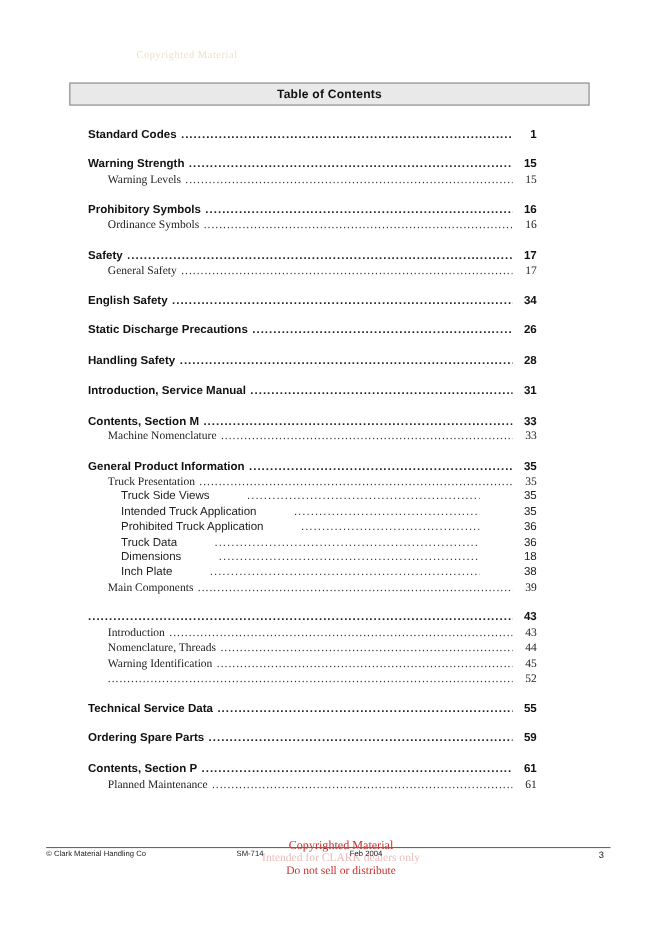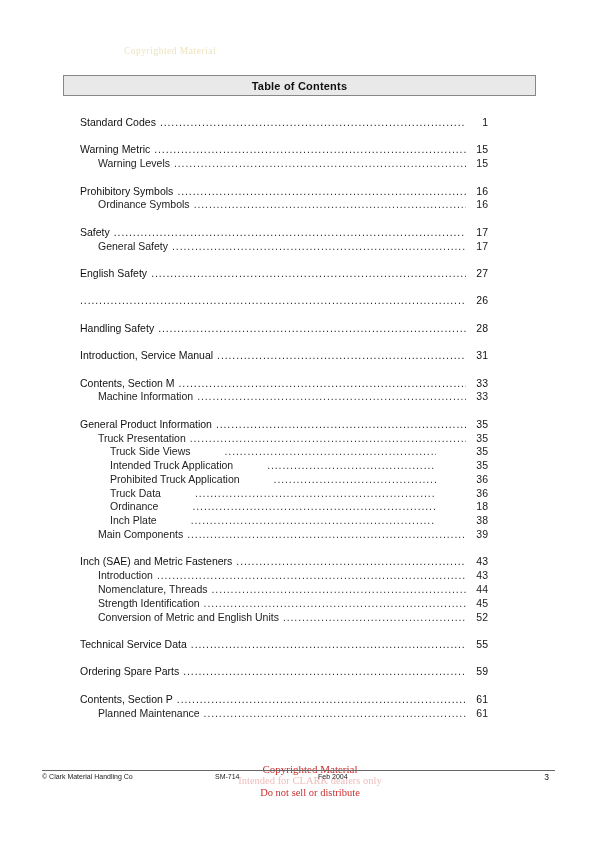--- a/index.html
+++ b/index.html
@@ -26,23 +26,23 @@
   }
   .toc-box .title{font-size:11px;font-weight:bold;color:#111;letter-spacing:.2px;}
 
   
   .toc-list{position:absolute;left:80px;top:116px;width:408px;}
   .toc-row{
     display:flex;align-items:baseline;
     height:13.8px;line-height:13.8px;font-size:10.5px;color:#222;
   }
   .toc-row.gap{margin-top:13.6px;}
-  .toc-row.lvl1{padding-left:18px;}
+  .toc-row.lvl1{padding-left:18px;font-family:Liberation Serif, serif;}
   .toc-row.lvl2{padding-left:30px;gap:30px;}
-  .toc-row.bold{font-weight:normal;color:#111;}
+  .toc-row.bold{font-weight:bold;color:#111;}
   .toc-label{white-space:nowrap;padding-right:4px;}
   .leader{
     flex:1;overflow:hidden;white-space:nowrap;
     letter-spacing:.9px;color:#333;padding-right:4px;
   }
   .toc-row.bold .leader{color:#222;}
   .toc-page{width:22px;text-align:right;white-space:nowrap;}
 
   
   .footer-rule{position:absolute;left:42px;top:770px;width:513px;height:1px;background:#666;z-index:3;}
@@ -74,21 +74,21 @@
     <span class="title">Table of Contents</span>
   </div>
 
   <div class="toc-list">
       <div class="toc-row lvl0 bold">
         <span class="toc-label">Standard Codes</span>
         <span class="leader">....................................................................................................................................................................................................................................................................</span>
         <span class="toc-page">1</span>
       </div>
       <div class="toc-row lvl0 bold gap">
-        <span class="toc-label">Warning Metric</span>
+        <span class="toc-label">Warning Strength</span>
         <span class="leader">....................................................................................................................................................................................................................................................................</span>
         <span class="toc-page">15</span>
       </div>
       <div class="toc-row lvl1">
         <span class="toc-label">Warning Levels</span>
         <span class="leader">....................................................................................................................................................................................................................................................................</span>
         <span class="toc-page">15</span>
       </div>
       <div class="toc-row lvl0 bold gap">
         <span class="toc-label">Prohibitory Symbols</span>
@@ -106,43 +106,44 @@
         <span class="toc-page">17</span>
       </div>
       <div class="toc-row lvl1">
         <span class="toc-label">General Safety</span>
         <span class="leader">....................................................................................................................................................................................................................................................................</span>
         <span class="toc-page">17</span>
       </div>
       <div class="toc-row lvl0 bold gap">
         <span class="toc-label">English Safety</span>
         <span class="leader">....................................................................................................................................................................................................................................................................</span>
-        <span class="toc-page">27</span>
-      </div>
-      <div class="toc-row lvl0 bold gap">
+        <span class="toc-page">34</span>
+      </div>
+      <div class="toc-row lvl0 bold gap">
+        <span class="toc-label">Static Discharge Precautions</span>
         <span class="leader">....................................................................................................................................................................................................................................................................</span>
         <span class="toc-page">26</span>
       </div>
       <div class="toc-row lvl0 bold gap">
         <span class="toc-label">Handling Safety</span>
         <span class="leader">....................................................................................................................................................................................................................................................................</span>
         <span class="toc-page">28</span>
       </div>
       <div class="toc-row lvl0 bold gap">
         <span class="toc-label">Introduction, Service Manual</span>
         <span class="leader">....................................................................................................................................................................................................................................................................</span>
         <span class="toc-page">31</span>
       </div>
       <div class="toc-row lvl0 bold gap">
         <span class="toc-label">Contents, Section M</span>
         <span class="leader">....................................................................................................................................................................................................................................................................</span>
         <span class="toc-page">33</span>
       </div>
       <div class="toc-row lvl1">
-        <span class="toc-label">Machine Information</span>
+        <span class="toc-label">Machine Nomenclature</span>
         <span class="leader">....................................................................................................................................................................................................................................................................</span>
         <span class="toc-page">33</span>
       </div>
       <div class="toc-row lvl0 bold gap">
         <span class="toc-label">General Product Information</span>
         <span class="leader">....................................................................................................................................................................................................................................................................</span>
         <span class="toc-page">35</span>
       </div>
       <div class="toc-row lvl1">
         <span class="toc-label">Truck Presentation</span>
@@ -163,56 +164,54 @@
         <span class="toc-label">Prohibited Truck Application</span>
         <span class="leader">....................................................................................................................................................................................................................................................................</span>
         <span class="toc-page">36</span>
       </div>
       <div class="toc-row lvl2">
         <span class="toc-label">Truck Data</span>
         <span class="leader">....................................................................................................................................................................................................................................................................</span>
         <span class="toc-page">36</span>
       </div>
       <div class="toc-row lvl2">
-        <span class="toc-label">Ordinance</span>
+        <span class="toc-label">Dimensions</span>
         <span class="leader">....................................................................................................................................................................................................................................................................</span>
         <span class="toc-page">18</span>
       </div>
       <div class="toc-row lvl2">
         <span class="toc-label">Inch Plate</span>
         <span class="leader">....................................................................................................................................................................................................................................................................</span>
         <span class="toc-page">38</span>
       </div>
       <div class="toc-row lvl1">
         <span class="toc-label">Main Components</span>
         <span class="leader">....................................................................................................................................................................................................................................................................</span>
         <span class="toc-page">39</span>
       </div>
       <div class="toc-row lvl0 bold gap">
-        <span class="toc-label">Inch (SAE) and Metric Fasteners</span>
         <span class="leader">....................................................................................................................................................................................................................................................................</span>
         <span class="toc-page">43</span>
       </div>
       <div class="toc-row lvl1">
         <span class="toc-label">Introduction</span>
         <span class="leader">....................................................................................................................................................................................................................................................................</span>
         <span class="toc-page">43</span>
       </div>
       <div class="toc-row lvl1">
         <span class="toc-label">Nomenclature, Threads</span>
         <span class="leader">....................................................................................................................................................................................................................................................................</span>
         <span class="toc-page">44</span>
       </div>
       <div class="toc-row lvl1">
-        <span class="toc-label">Strength Identification</span>
+        <span class="toc-label">Warning Identification</span>
         <span class="leader">....................................................................................................................................................................................................................................................................</span>
         <span class="toc-page">45</span>
       </div>
       <div class="toc-row lvl1">
-        <span class="toc-label">Conversion of Metric and English Units</span>
         <span class="leader">....................................................................................................................................................................................................................................................................</span>
         <span class="toc-page">52</span>
       </div>
       <div class="toc-row lvl0 bold gap">
         <span class="toc-label">Technical Service Data</span>
         <span class="leader">....................................................................................................................................................................................................................................................................</span>
         <span class="toc-page">55</span>
       </div>
       <div class="toc-row lvl0 bold gap">
         <span class="toc-label">Ordering Spare Parts</span>

